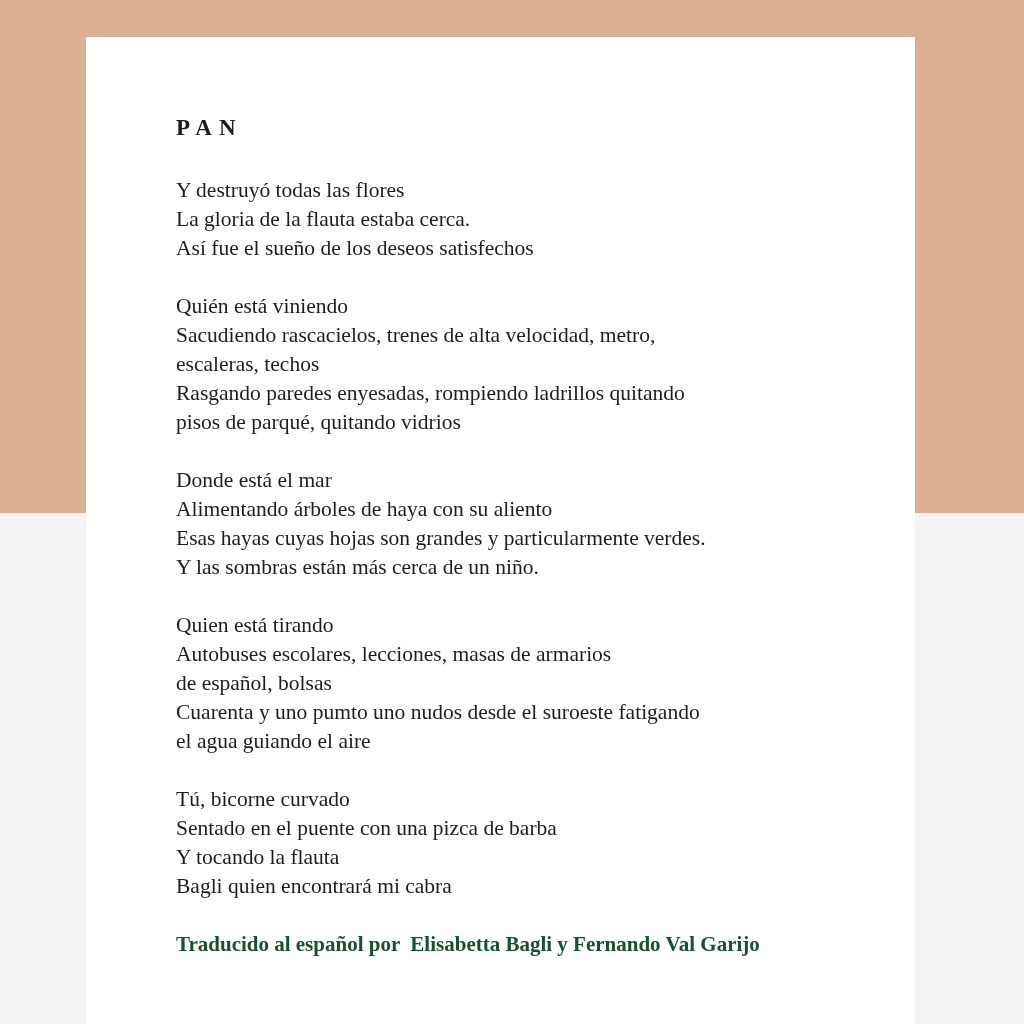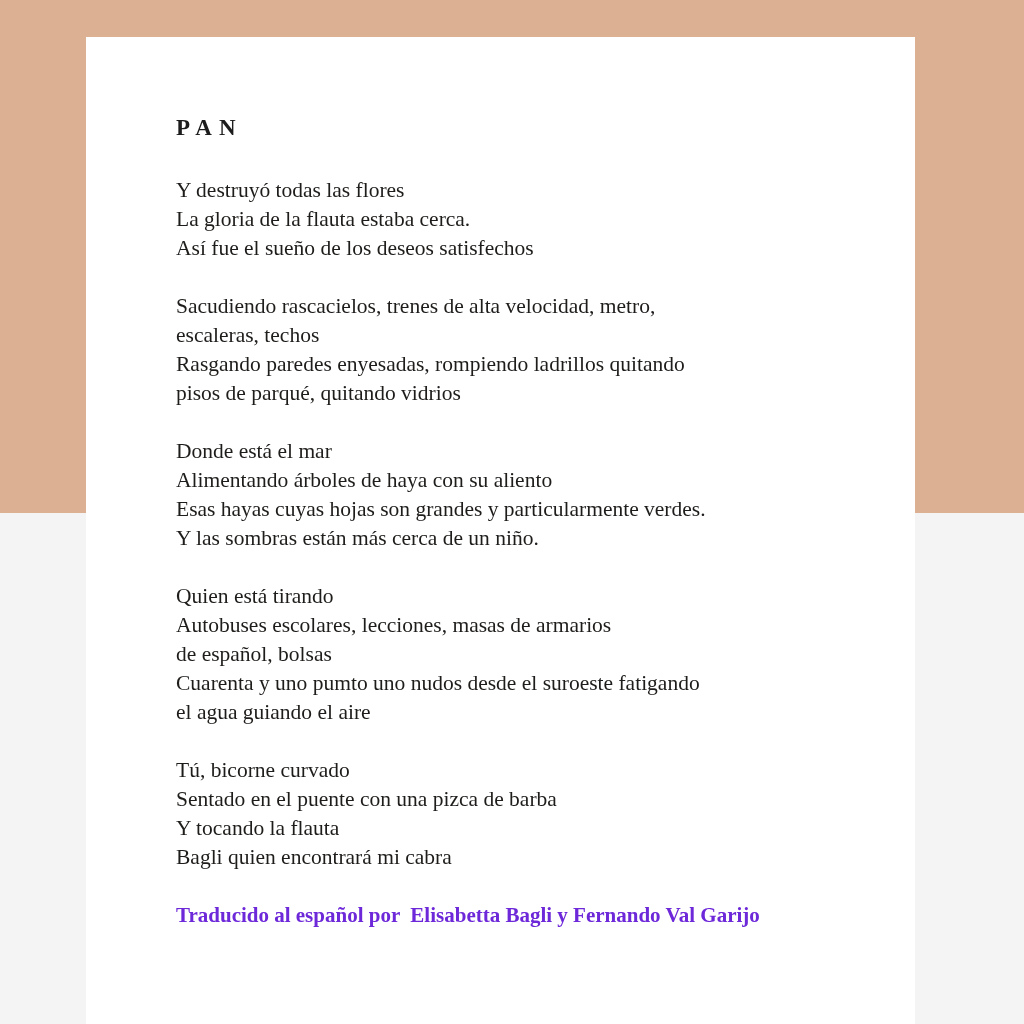--- a/index.html
+++ b/index.html
@@ -50,21 +50,21 @@
   .poem-line {
     font-size: 21.5px;
     line-height: 29px;
     color: #1e1d1b;
     white-space: pre-wrap;
   }
   .credit-line {
     font-size: 21px;
     line-height: 29px;
     font-weight: bold;
-    color: #6d28d9;
+    color: #14532d;
     white-space: pre-wrap;
     margin: 0;
   }
 </style>
 </head>
 <body>
 
 <div class="band-top"></div>
 <div class="band-bottom"></div>
 
@@ -72,20 +72,21 @@
 
   <h1 class="poem-title">PAN</h1>
 
   <div class="stanza">
     <div class="poem-line">Y destruyó todas las flores</div>
     <div class="poem-line">La gloria de la flauta estaba cerca.</div>
     <div class="poem-line">Así fue el sueño de los deseos satisfechos</div>
   </div>
 
   <div class="stanza">
+    <div class="poem-line">Quién está viniendo</div>
     <div class="poem-line">Sacudiendo rascacielos, trenes de alta velocidad, metro,</div>
     <div class="poem-line">escaleras, techos</div>
     <div class="poem-line">Rasgando paredes enyesadas, rompiendo ladrillos quitando</div>
     <div class="poem-line">pisos de parqué, quitando vidrios</div>
   </div>
 
   <div class="stanza">
     <div class="poem-line">Donde está el mar</div>
     <div class="poem-line">Alimentando árboles de haya con su aliento</div>
     <div class="poem-line">Esas hayas cuyas hojas son grandes y particularmente verdes.</div>

